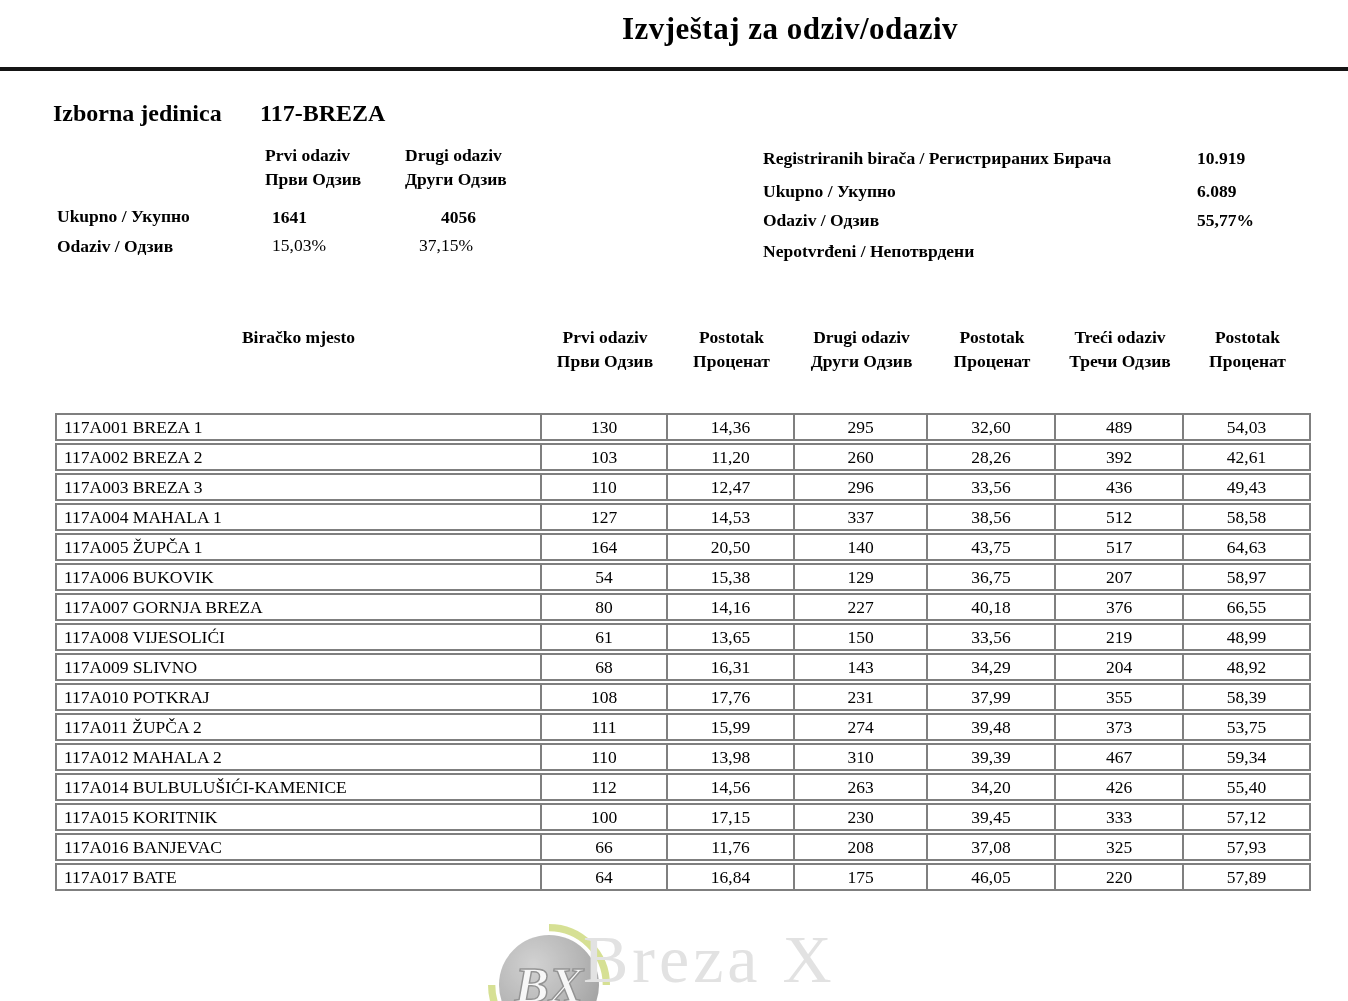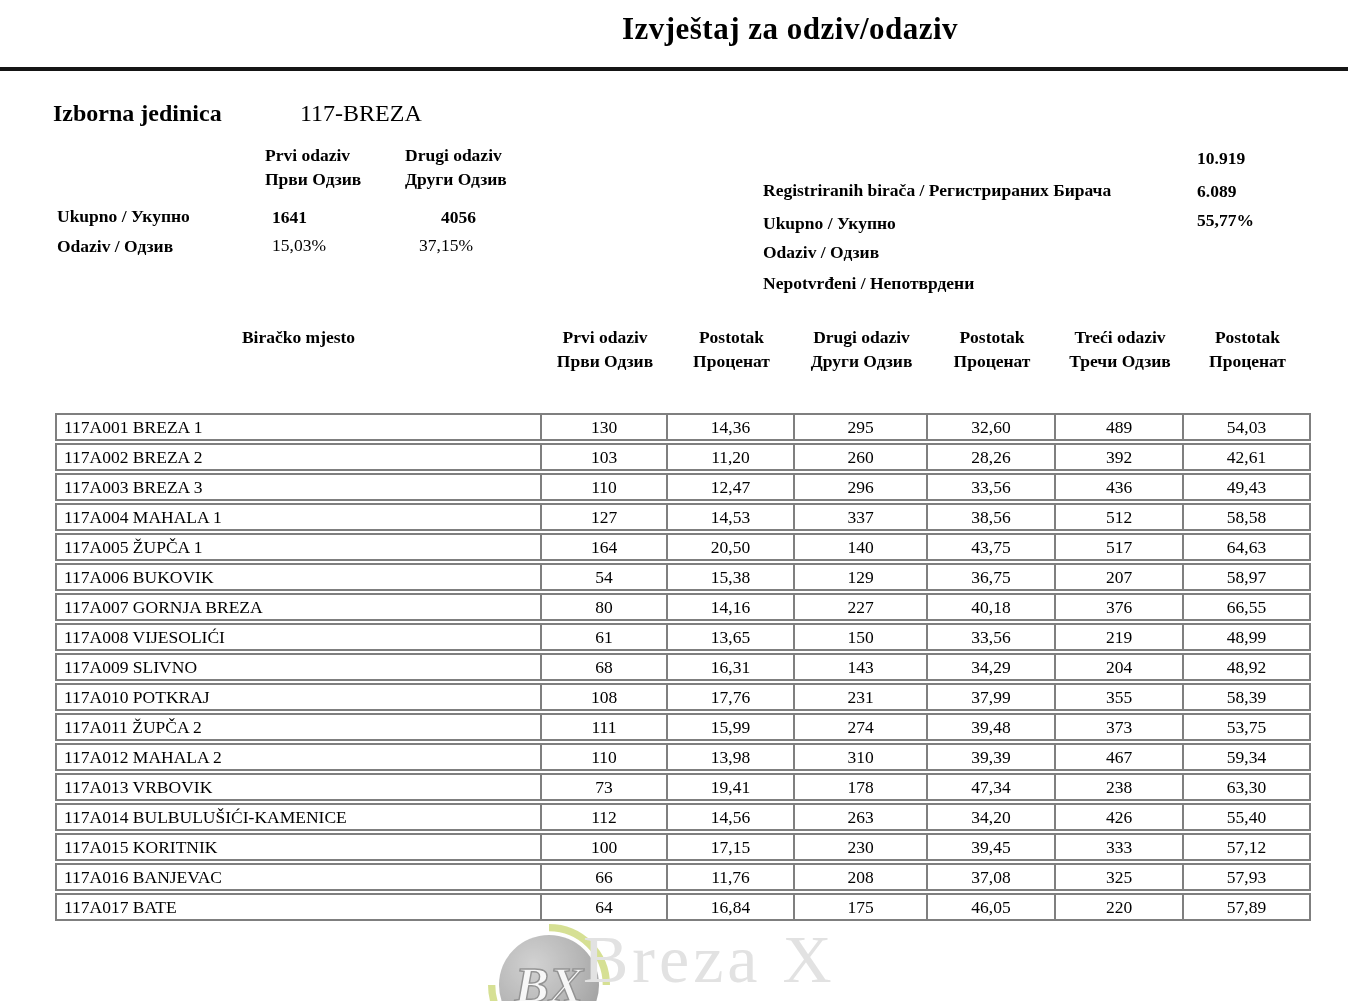--- a/index.html
+++ b/index.html
@@ -26,38 +26,38 @@
     z-index: 2;
   }
   .title-rule {
     top: 67px; left: 0; right: 0;
     height: 4px;
     background: #151515;
     z-index: 2;
   }
 
   .unit-label { top: 100px; left: 53px;  font-size: 24px; font-weight: bold; }
-  .unit-value { top: 100px; left: 260px; font-size: 24px; font-weight: normal; margin-left: 40px; }
+  .unit-value { top: 100px; left: 260px; font-size: 24px; font-weight: bold; }
 
   .s17 { font-size: 17.5px; line-height: 24px; }
 
   
   .ls-col1-l1 { top: 143px; left: 265px; }
   .ls-col1-l2 { top: 167px; left: 265px; }
   .ls-col2-l1 { top: 143px; left: 405px; }
   .ls-col2-l2 { top: 167px; left: 405px; }
   .ls-row1-label { top: 204px; left: 57px; }
   .ls-row1-v1   { top: 205px; left: 272px; }
   .ls-row1-v2   { top: 205px; left: 441px; }
   .ls-row2-label { top: 234px; left: 57px; }
   .ls-row2-v1   { top: 233px; left: 272px; }
   .ls-row2-v2   { top: 233px; left: 419px; }
 
   
-  .rs-label { left: 763px; margin-top: 32px; }
+  .rs-label { left: 763px; }
   .rs-value { left: 1197px; }
   .rs-r0 { top: 146px; }
   .rs-r1 { top: 179px; }
   .rs-r2 { top: 208px; }
   .rs-r3 { top: 239px; }
 
   
   .th2 { text-align: center; font-weight: bold; }
   .th-l1 { top: 325px; }
   .th-l2 { top: 349px; }
@@ -283,29 +283,20 @@
         <tr>
           <td class="name">117A012 MAHALA 2</td>
           <td class="num">110</td>
           <td class="num">13,98</td>
           <td class="num">310</td>
           <td class="num">39,39</td>
           <td class="num">467</td>
           <td class="num">59,34</td>
         </tr>
         <tr>
-          <td class="name">117A013 VRBOVIK</td>
-          <td class="num">73</td>
-          <td class="num">19,41</td>
-          <td class="num">178</td>
-          <td class="num">47,34</td>
-          <td class="num">238</td>
-          <td class="num">63,30</td>
-        </tr>
-        <tr>
           <td class="name">117A014 BULBULUŠIĆI-KAMENICE</td>
           <td class="num">112</td>
           <td class="num">14,56</td>
           <td class="num">263</td>
           <td class="num">34,20</td>
           <td class="num">426</td>
           <td class="num">55,40</td>
         </tr>
         <tr>
           <td class="name">117A015 KORITNIK</td>

